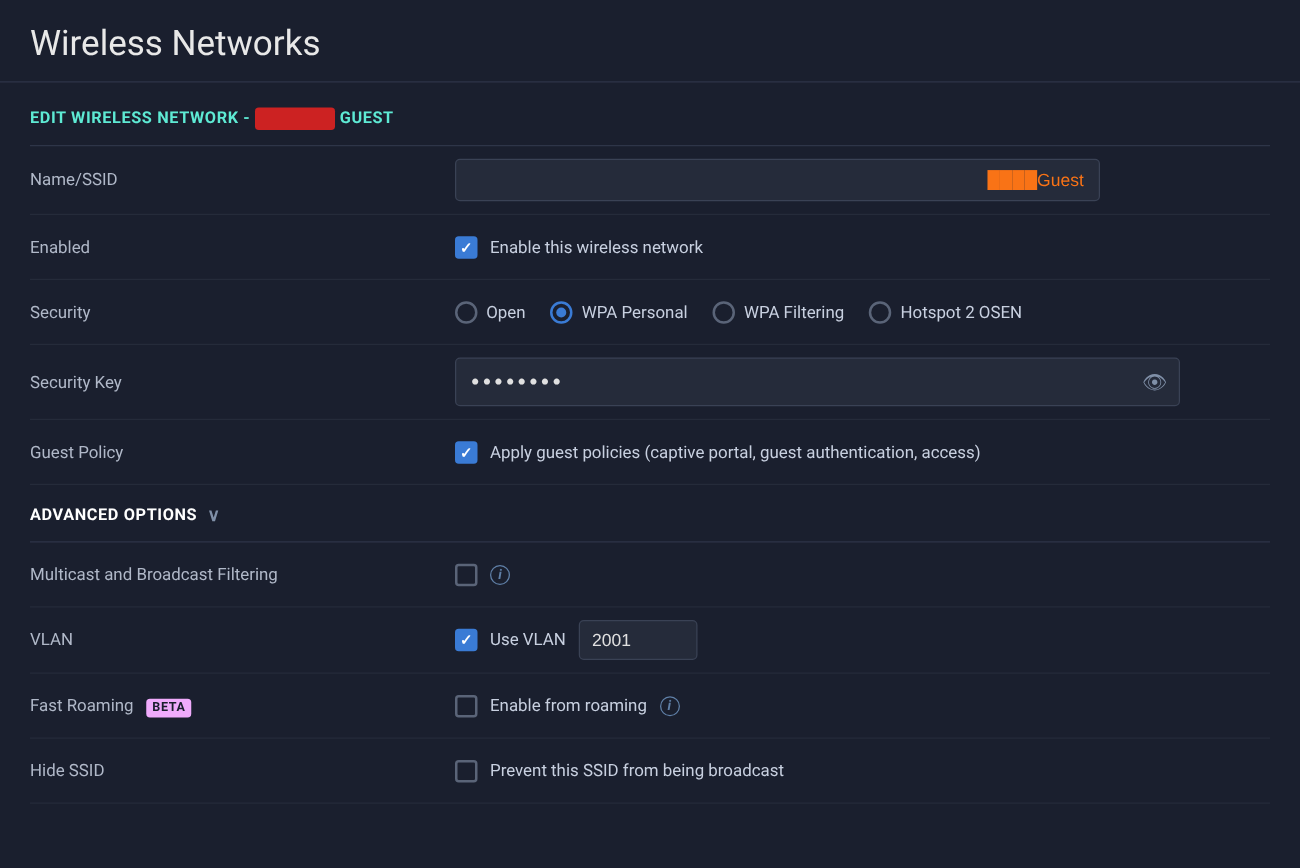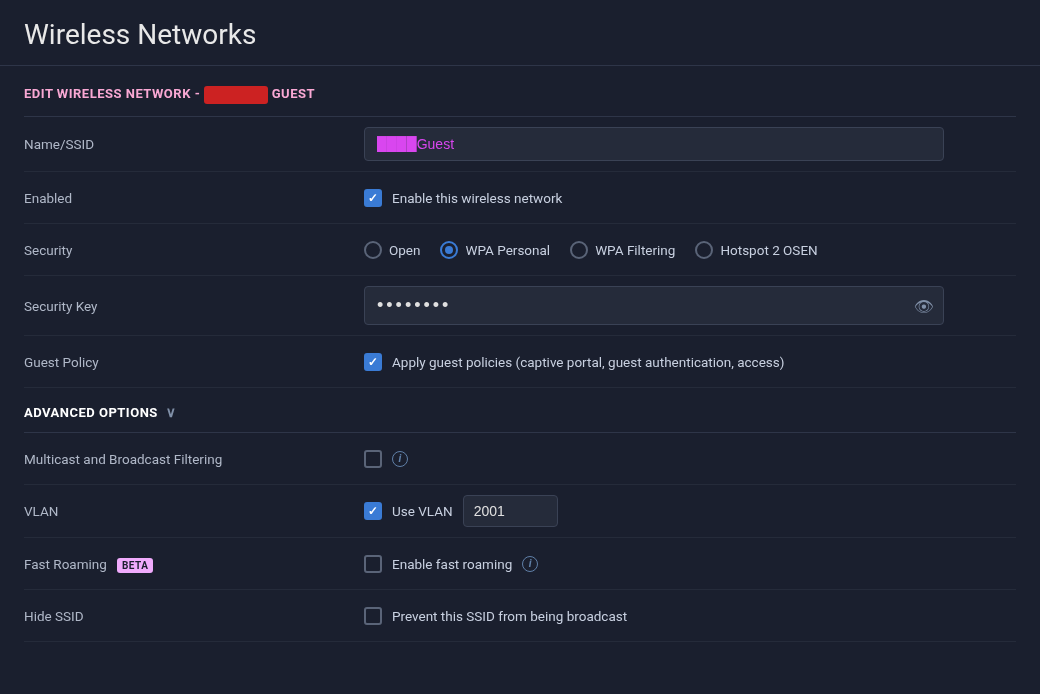--- a/index.html
+++ b/index.html
@@ -24,21 +24,21 @@
       color: #e8e8e8;
     }
 
     .main-content {
       padding: 20px 24px;
     }
 
     .section-title {
       font-size: 13px;
       font-weight: 700;
-      color: #f9a8d4;
+      color: #5eead4;
       letter-spacing: 0.5px;
       padding-bottom: 12px;
       border-bottom: 1px solid #2e3548;
       margin-bottom: 0;
     }
 
     .form-row {
       display: flex;
       align-items: center;
       min-height: 52px;
@@ -57,25 +57,26 @@
       flex: 1;
       display: flex;
       align-items: center;
       gap: 10px;
     }
 
     .text-input {
       background: #252b3a;
       border: 1px solid #3a4255;
       border-radius: 4px;
-      color: #d946ef;
+      color: #f97316;
       font-size: 14px;
       padding: 8px 12px;
       outline: none;
-      width: 580px;
+      width: 516px;
+      text-align: right;
     }
 
     .password-input-wrapper {
       position: relative;
       width: 580px;
     }
 
     .password-input {
       background: #252b3a;
       border: 1px solid #3a4255;
@@ -359,21 +360,21 @@
 
   <div class="form-row">
     <div class="form-label">
       <span>Fast Roaming</span>
       &nbsp;
       <span class="beta-badge">BETA</span>
     </div>
     <div class="form-control-area">
       <label class="checkbox-wrapper">
         <div class="checkbox-custom unchecked"></div>
-        <span class="checkbox-label">Enable fast roaming</span>
+        <span class="checkbox-label">Enable from roaming</span>
         <span class="info-icon">i</span>
       </label>
     </div>
   </div>
 
   <div class="form-row">
     <div class="form-label">Hide SSID</div>
     <div class="form-control-area">
       <label class="checkbox-wrapper">
         <div class="checkbox-custom unchecked"></div>

